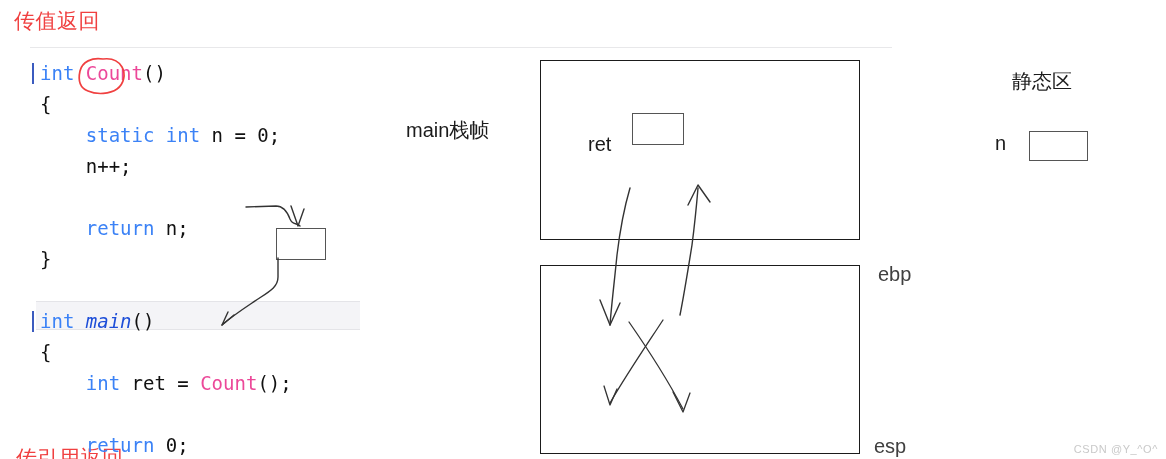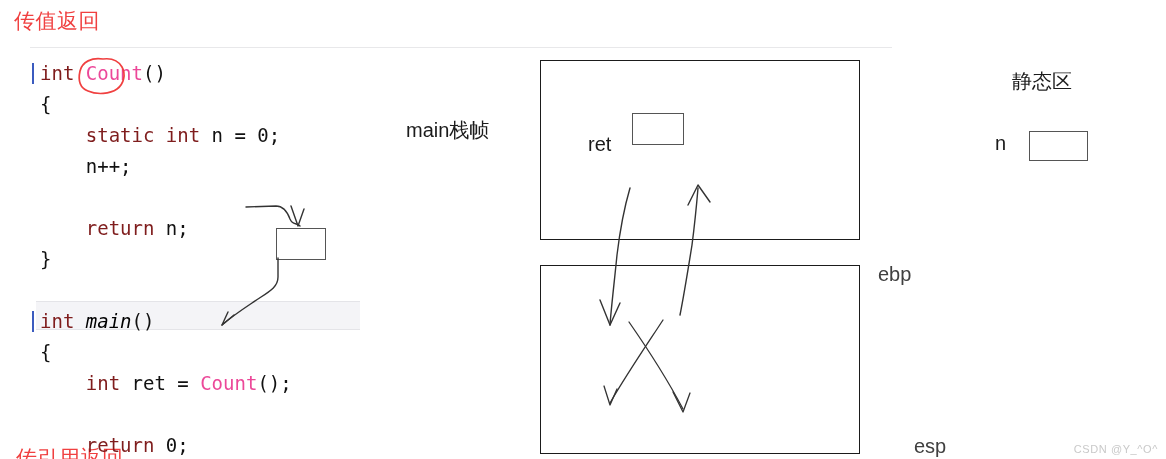--- a/index.html
+++ b/index.html
@@ -45,23 +45,23 @@
     left: 40px;
     top: 58px;
     width: 340px;
     font-family: "DejaVu Sans Mono", "Liberation Mono", monospace;
     font-size: 19px;
     line-height: 31px;
     color: #000000;
     white-space: pre;
   }
   .code-line { position: relative; height: 31px; }
-  .kw { color: #7f1d1d; }
+  .kw { color: #3b82f6; }
   .fn { color: #ec4899; }
-  .fn-italic { color: #000000; font-style: italic; }
+  .fn-italic { color: #1d4ed8; font-style: italic; }
   .plain { color: #111111; }
   .gutter-mark {
     position: absolute;
     left: -8px;
     top: 5px;
     width: 2px;
     height: 21px;
     background: #3b5bbf;
   }
   .hl-band {
@@ -137,21 +137,21 @@
 
   <div class="frame-box" style="left:540px; top:60px; width:318px; height:178px;"></div>
   <div class="dlabel dlabel-cjk" style="left:406px; top:117px;">main栈帧</div>
 
   <div class="dlabel" style="left:588px; top:133px;">ret</div>
   <div class="small-box" style="left:632px; top:113px; width:50px; height:30px;"></div>
 
   <div class="frame-box" style="left:540px; top:265px; width:318px; height:187px;"></div>
 
   <div class="reg-label" style="left:878px; top:263px;">ebp</div>
-  <div class="reg-label" style="left:914px; top:435px;">esp</div>
+  <div class="reg-label" style="left:874px; top:435px;">esp</div>
 
   <div class="dlabel dlabel-cjk" style="left:1012px; top:60px;margin-top:8px;">静态区</div>
   <div class="dlabel" style="left:995px; top:132px;">n</div>
   <div class="small-box" style="left:1029px; top:131px; width:57px; height:28px;"></div>
 
   <div class="small-box" style="left:276px; top:228px; width:48px; height:30px;"></div>
 
   <svg id="ink" viewBox="0 0 1166 459">
     
     <path d="M 103 59 C 92 57 82 62 80 71 C 78 80 80 88 88 91 C 97 95 110 94 117 89

